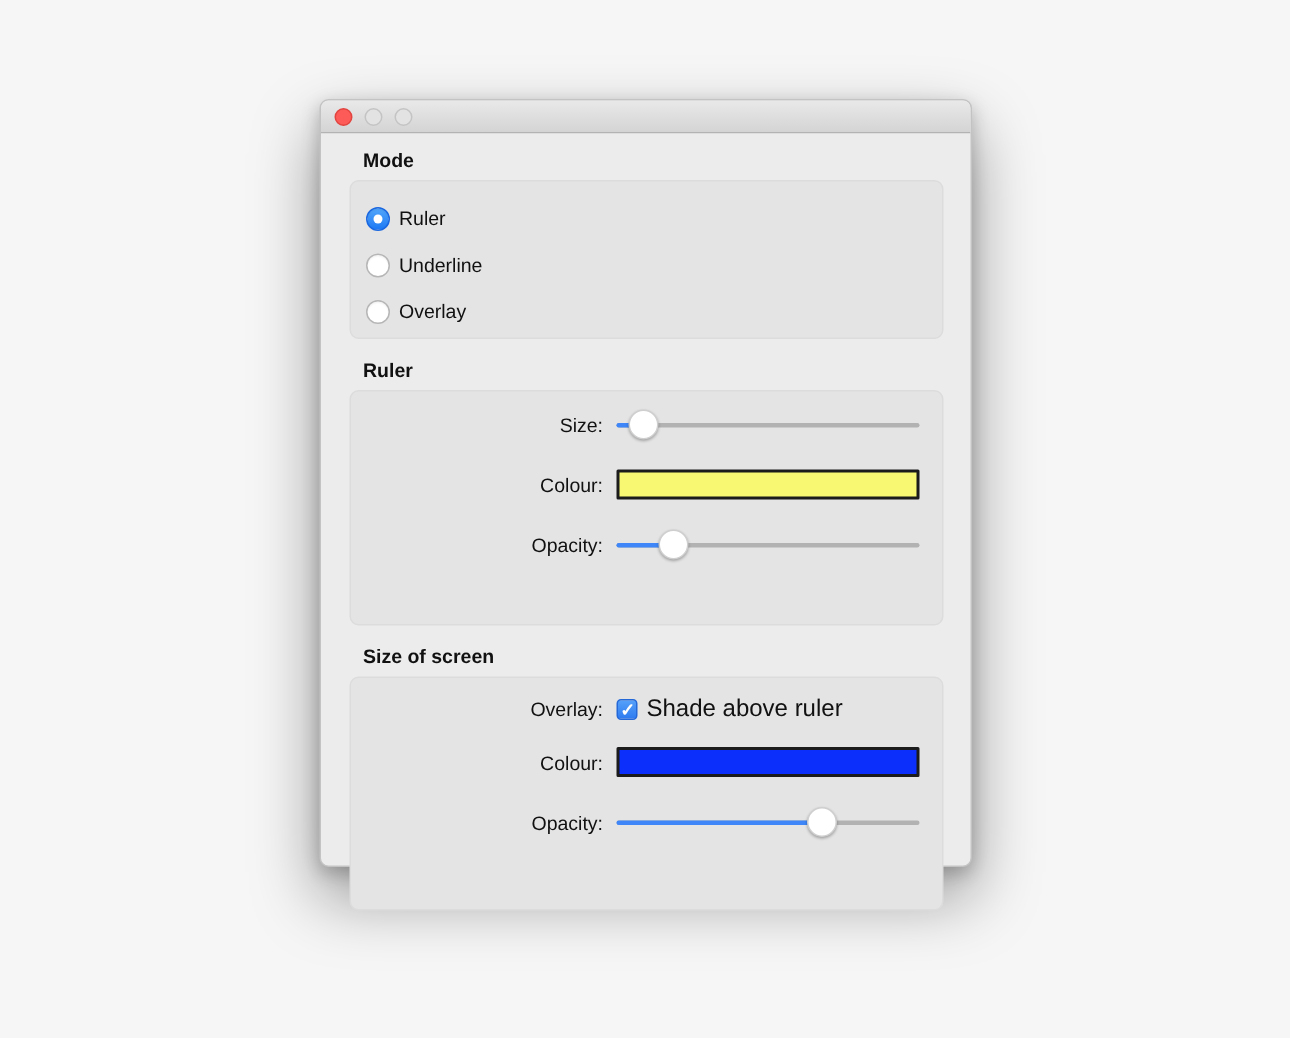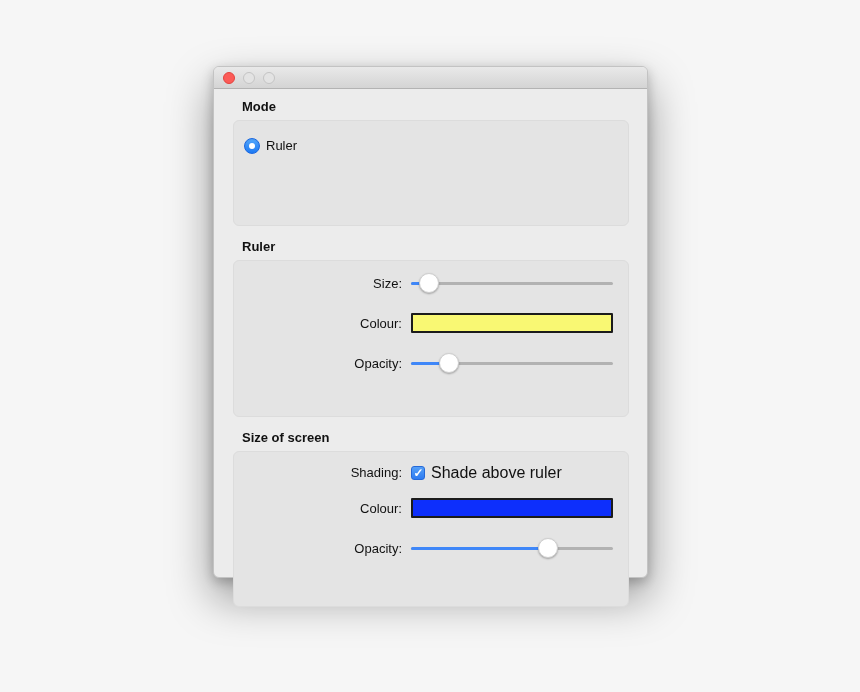--- a/index.html
+++ b/index.html
@@ -126,20 +126,28 @@
   </div>
 
   <div class="content">
 
     <div class="section-header">Mode</div>
     <div class="groupbox group-mode">
       <div class="radio-row">
         <span class="radio on"></span>
         <span class="radio-label">Ruler</span>
       </div>
+      <div class="radio-row">
+        <span class="radio"></span>
+        <span class="radio-label">Underline</span>
+      </div>
+      <div class="radio-row">
+        <span class="radio"></span>
+        <span class="radio-label">Overlay</span>
+      </div>
     </div>
 
     <div class="section-header gap">Ruler</div>
     <div class="groupbox group-ruler">
       <div class="row h40">
         <span class="lbl">Size:</span>
         <div class="ctrl slider">
           <div class="track"></div>
           <div class="fill" style="width: 9%;"></div>
           <div class="knob" style="left: 9%;"></div>
@@ -155,21 +163,21 @@
           <div class="track"></div>
           <div class="fill" style="width: 19%;"></div>
           <div class="knob" style="left: 19%;"></div>
         </div>
       </div>
     </div>
 
     <div class="section-header gap">Size of screen</div>
     <div class="groupbox group-rest">
       <div class="row h33">
-        <span class="lbl">Shading:</span>
+        <span class="lbl">Overlay:</span>
         <div class="ctrl check-row">
           <span class="checkbox on"></span>
           <span class="check-label">Shade above ruler</span>
         </div>
       </div>
       <div class="row h38">
         <span class="lbl">Colour:</span>
         <div class="ctrl well" style="background: rgb(13, 47, 252);"></div>
       </div>
       <div class="row h42">

